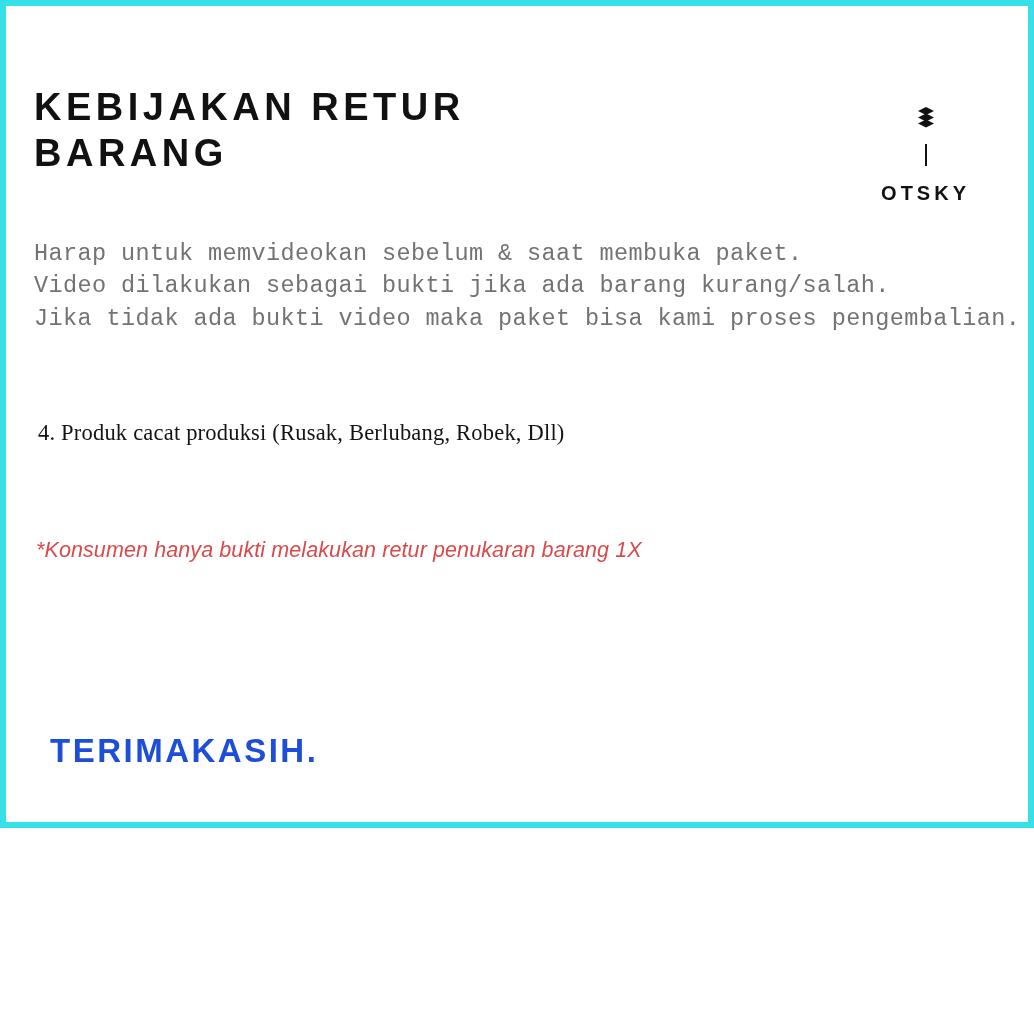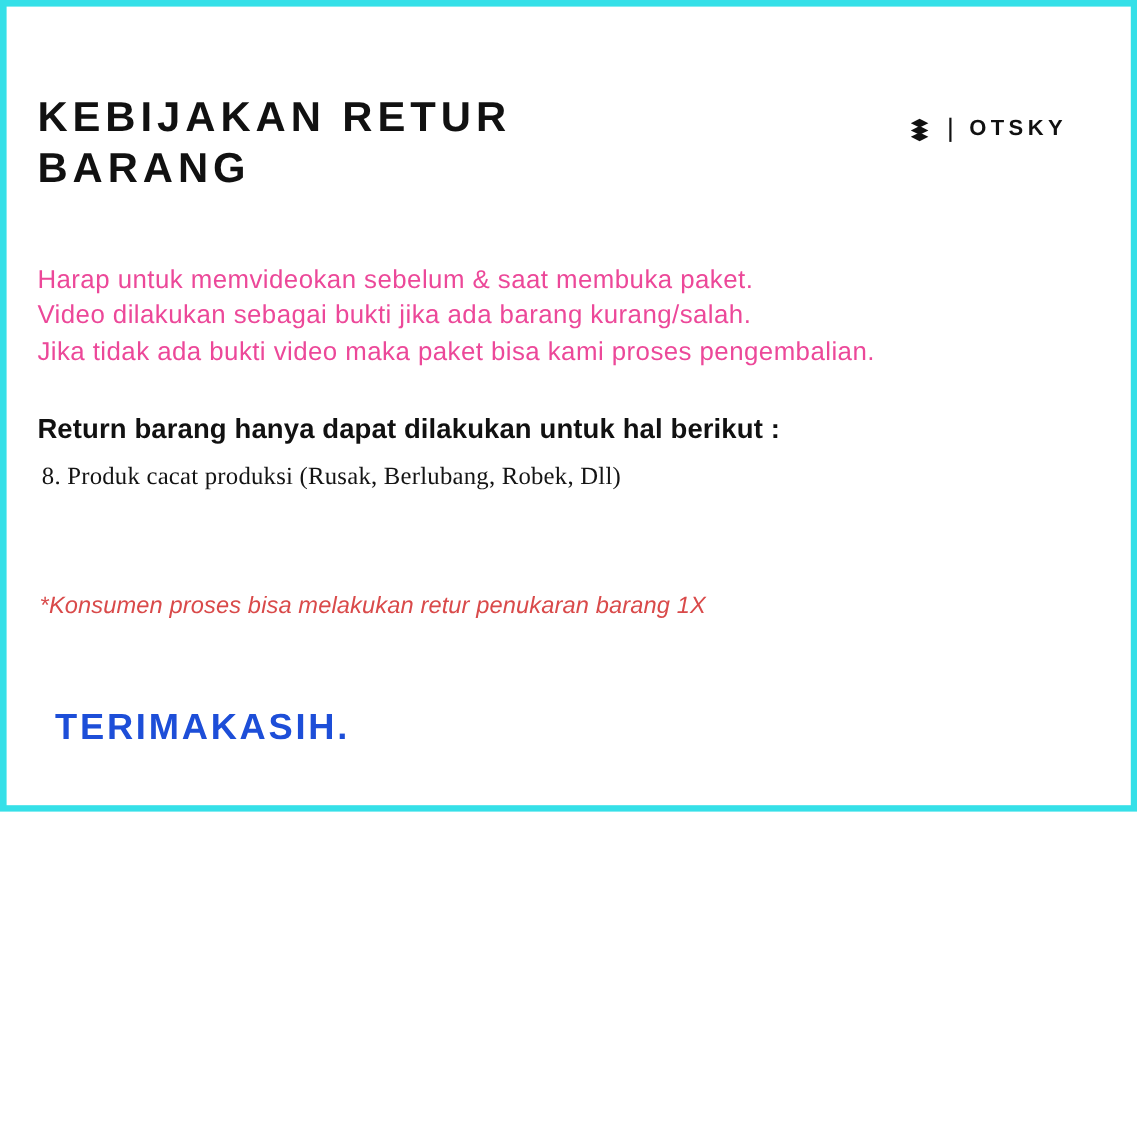--- a/index.html
+++ b/index.html
@@ -3,21 +3,21 @@
 <meta charset="utf-8">
 <style>
   html, body {
     margin: 0;
     padding: 0;
     background: #ffffff;
   }
   #page {
     position: relative;
     width: 1034px;
-    height: 738px;
+    height: 828px;
     background: #ffffff;
     box-sizing: border-box;
     border: 6px solid #35e0e8;
     font-family: "Liberation Serif", serif;
     overflow: hidden;
   }
   .inner {
     position: absolute;
     left: 0; top: 0; right: 0; bottom: 0;
     padding: 0 28px;
@@ -44,20 +44,21 @@
     margin: 0;
     max-width: 560px;
     white-space: pre-line;
   }
   .brand {
     display: flex;
     align-items: center;
     gap: 16px;
     margin-top: 22px;
     margin-right: 30px;
+    flex-direction: column;
   }
   .brand-mark {
     width: 22px;
     height: 22px;
     display: block;
   }
   .brand-divider {
     width: 2px;
     height: 22px;
     background: #111111;
@@ -69,24 +70,24 @@
     letter-spacing: 4px;
     color: #111111;
   }
 
   
   .intro {
     position: absolute;
     left: 28px;
     right: 24px;
     top: 232px;
-    font-family: Liberation Sans, sans-serif;
+    font-family: Liberation Mono, monospace;
     font-size: 23.5px;
     line-height: 1.38;
-    color: #ec4899;
+    color: #737373;
     letter-spacing: 0.4px;
   }
   .intro div { white-space: nowrap; }
 
   
   .section-head {
     position: absolute;
     left: 28px;
     top: 370px;
     font-family: "Liberation Sans", sans-serif;
@@ -168,23 +169,22 @@
         <span class="brand-name">OTSKY</span>
       </div>
     </div>
 
     <div class="intro">
       <div>Harap untuk memvideokan sebelum &amp; saat membuka paket.</div>
       <div>Video dilakukan sebagai bukti jika ada barang kurang/salah.</div>
       <div>Jika tidak ada bukti video maka paket bisa kami proses pengembalian.</div>
     </div>
 
-    <div class="section-head">Return barang hanya dapat dilakukan untuk hal berikut :</div>
 
-    <div class="numbered">8. Produk cacat produksi (Rusak, Berlubang, Robek, Dll)</div>
+    <div class="numbered">4. Produk cacat produksi (Rusak, Berlubang, Robek, Dll)</div>
 
 
-    <div class="note">*Konsumen proses bisa melakukan retur penukaran barang 1X</div>
+    <div class="note">*Konsumen hanya bukti melakukan retur penukaran barang 1X</div>
 
     <div class="footer">TERIMAKASIH.</div>
 
   </div>
 </div>
 
 </body></html>

